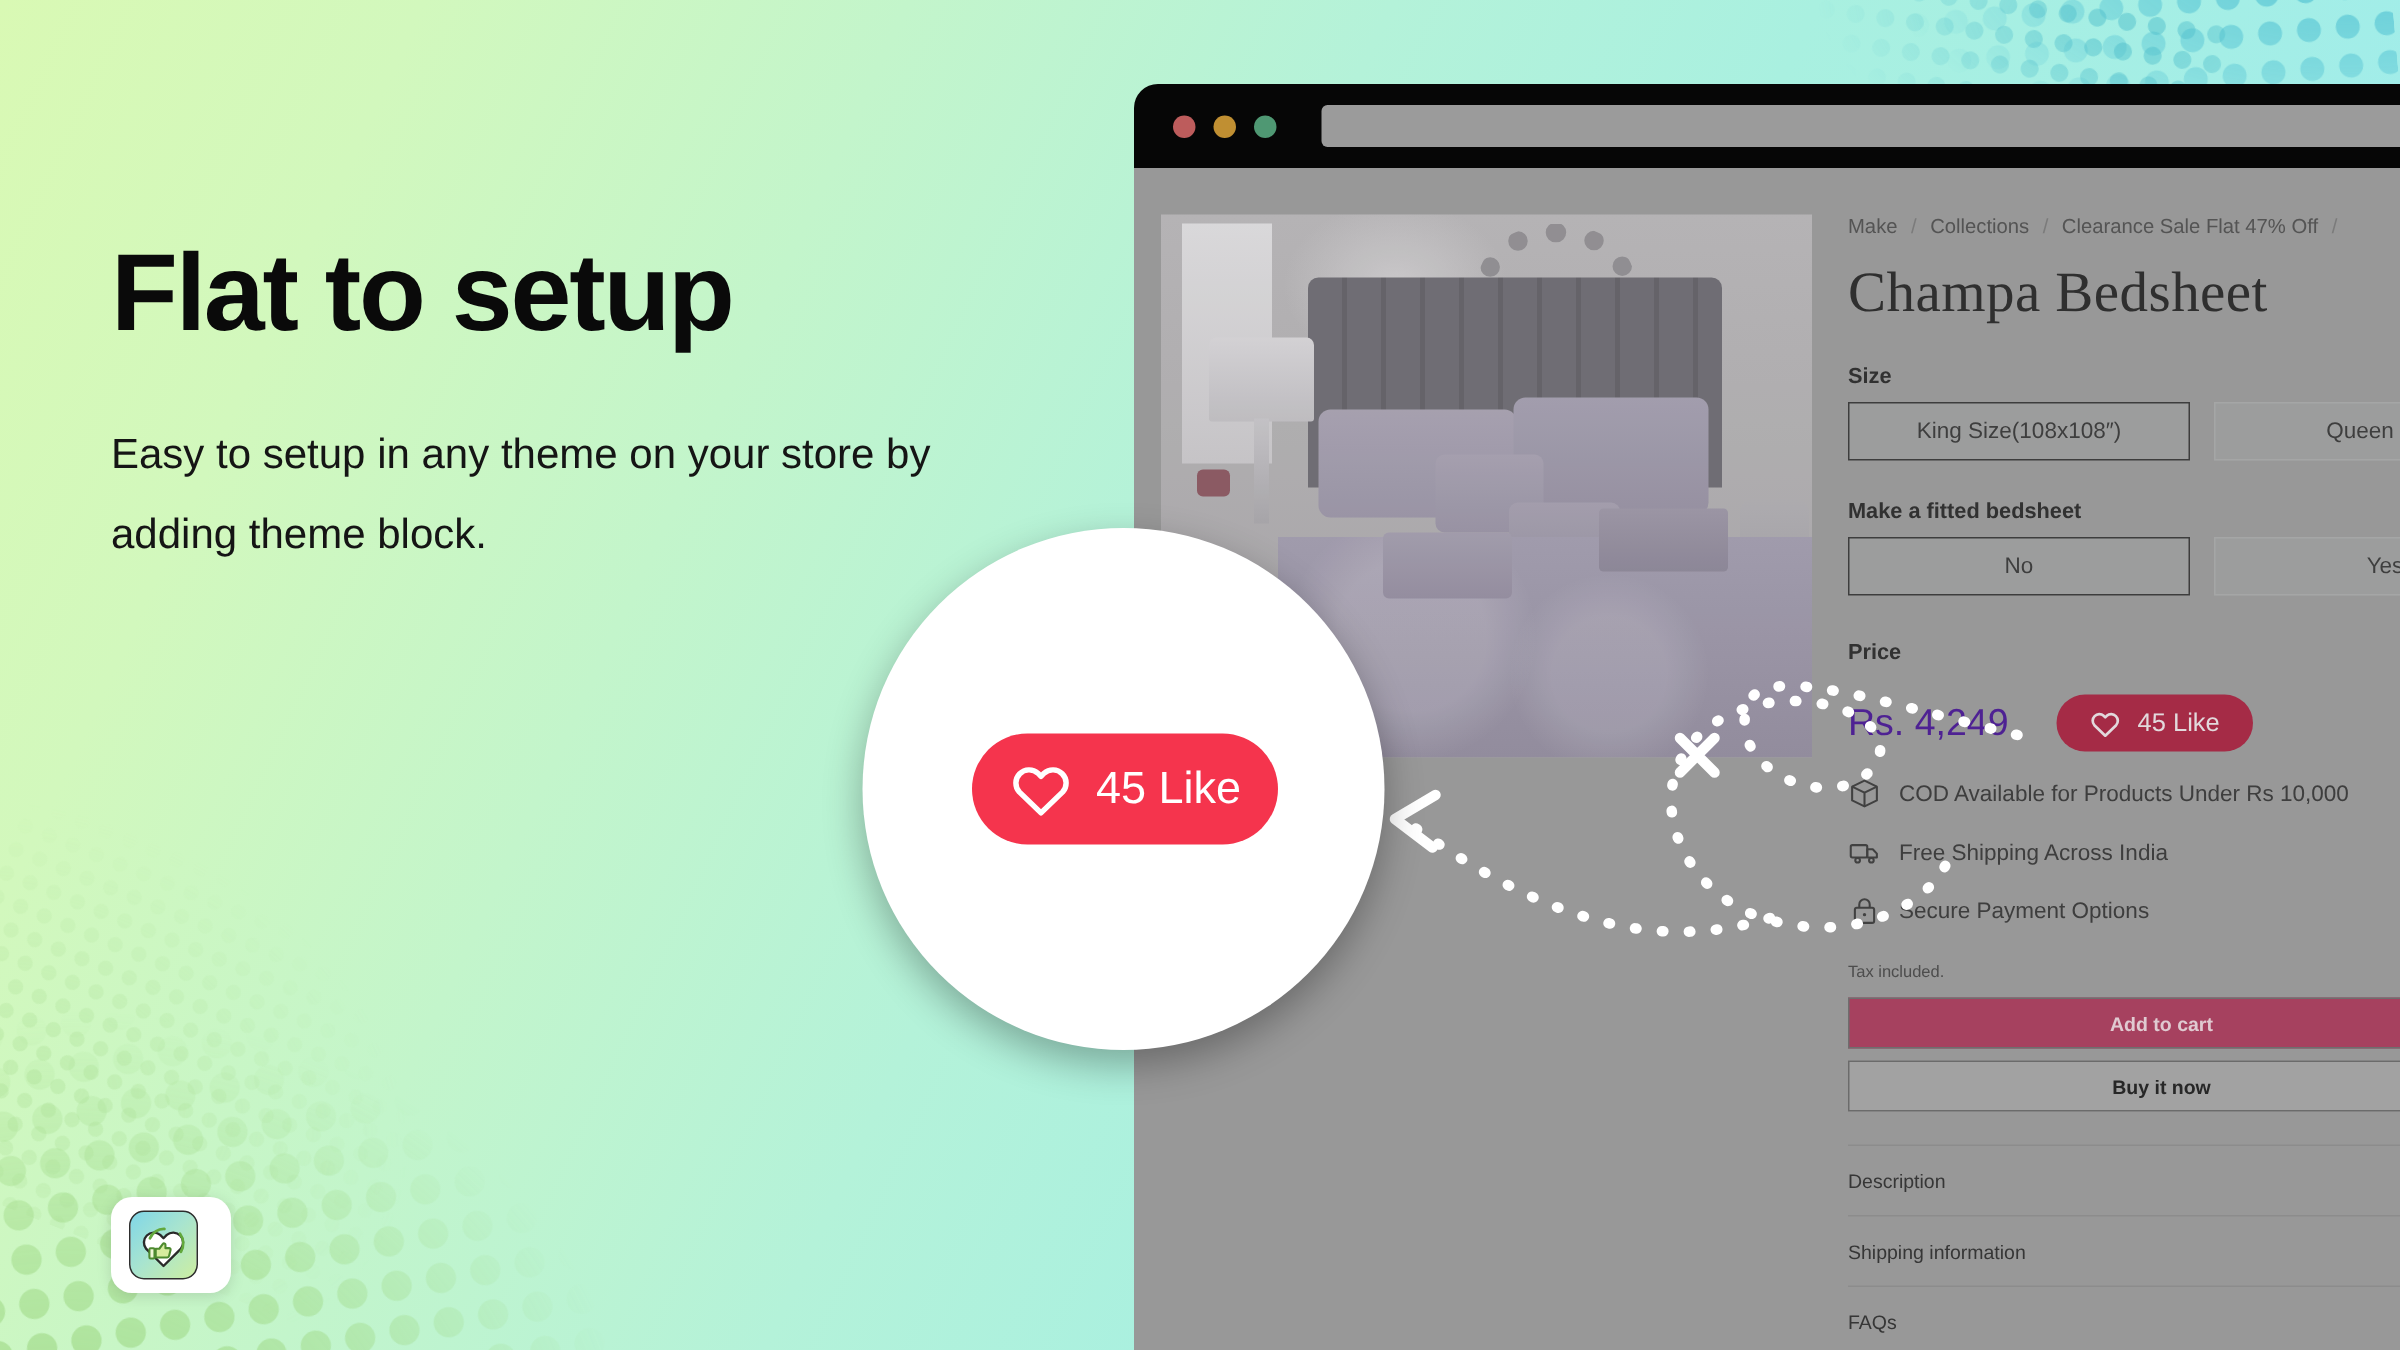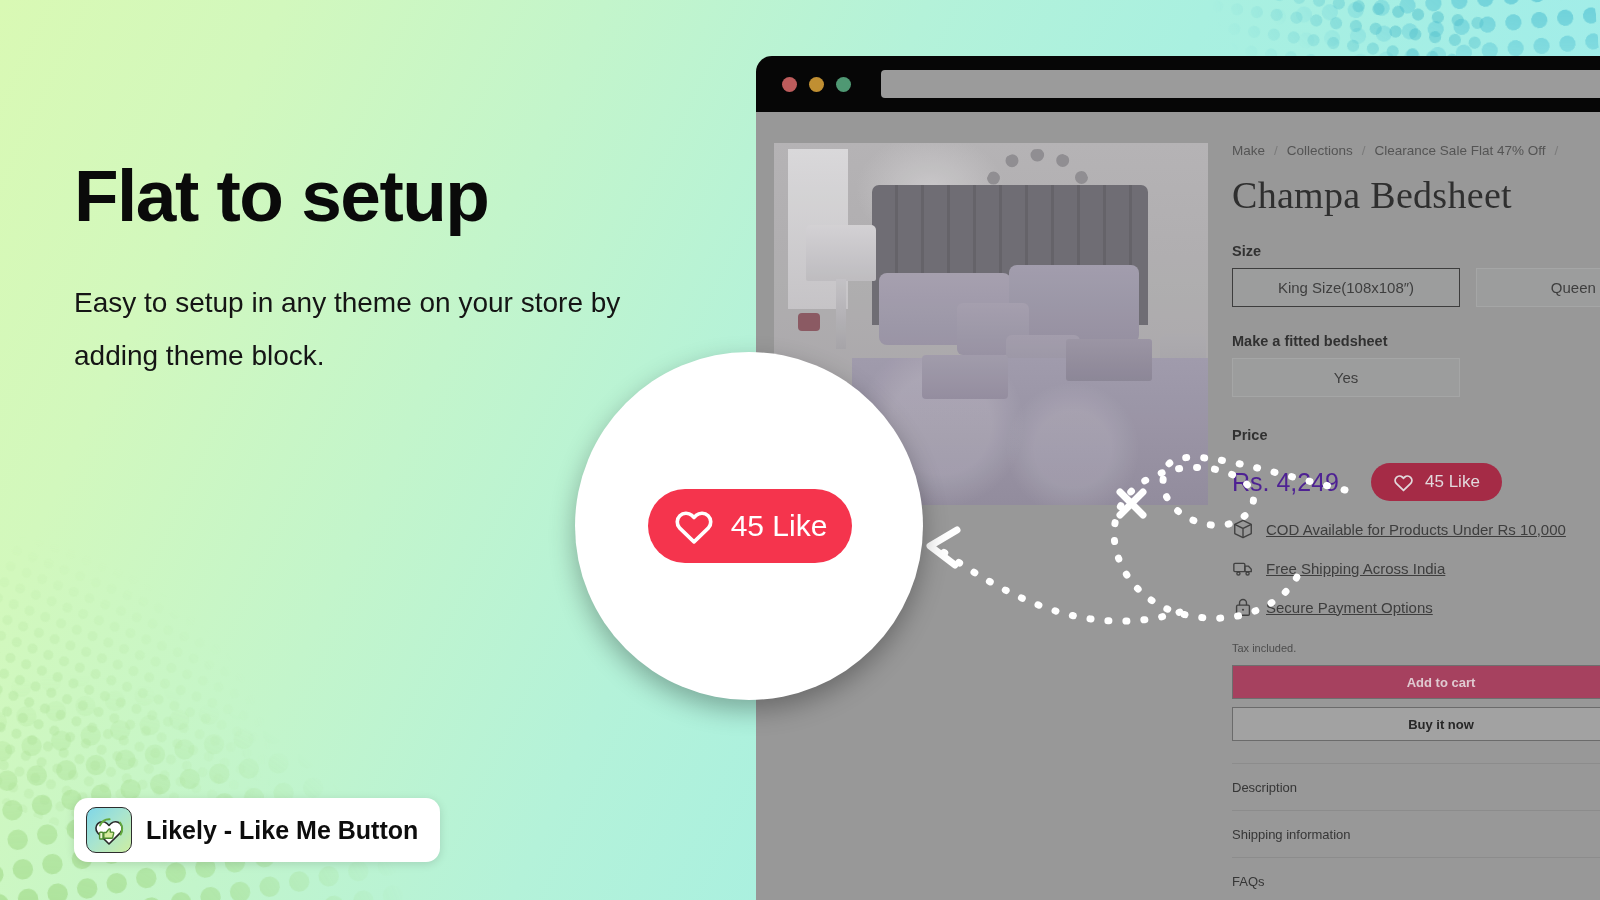--- a/index.html
+++ b/index.html
@@ -174,21 +174,21 @@
   .opt-pill.selected { border:1.6px solid #3a3a3a; }
   #price-label { font-size:14.5px; font-weight:bold; color:#2e2e2e; margin-top:30px; }
   #price-row { display:flex; align-items:center; gap:32px; margin-top:20px; }
   #price-value { font-size:25px; color:#4c1d95; }
   #like-pill-small {
     background:#a82744; border-radius:22px; height:38px; padding:0 22px;
     display:flex; align-items:center; gap:11px;
   }
   #like-pill-small .lbl { color:#e8dfe2; font-size:17px; }
   .feature-row { display:flex; align-items:center; gap:12px; margin-top:17px; }
-  .feature-row .txt { font-size:15px; color:#3b3b3b; white-space:nowrap;text-decoration:underline; }
+  .feature-row .txt { font-size:15px; color:#3b3b3b; white-space:nowrap; }
   #tax-note { font-size:11px; color:#4b4b4b; margin-top:24px; }
   #add-to-cart {
     margin-top:11px; width:418px; height:34px; background:#a93f5e;
     border:1px solid #6e6e6e;
     display:flex; align-items:center; justify-content:center;
     color:#e6cfd6; font-size:13px; font-weight:bold;
   }
   #buy-it-now {
     margin-top:8px; width:418px; height:34px; background:#a5a5a5;
     border:1px solid #6b6b6b;
@@ -275,20 +275,21 @@
       <div id="product-title">Champa Bedsheet</div>
 
       <div class="opt-label">Size</div>
       <div class="opt-row">
         <div class="opt-pill selected">King Size(108x108″)</div>
         <div class="opt-pill">Queen Size</div>
       </div>
 
       <div class="opt-label">Make a fitted bedsheet</div>
       <div class="opt-row">
+        <div class="opt-pill selected">No</div>
         <div class="opt-pill">Yes</div>
       </div>
 
       <div id="price-label">Price</div>
 
       <div id="price-row">
         <div id="price-value">Rs. 4,249</div>
         <div id="like-pill-small">
           <svg width="21" height="19" viewBox="0 0 24 22">
             <path d="M12 20.2 3.6 12.1a5.1 5.1 0 0 1 7.2-7.2L12 6.1l1.2-1.2a5.1 5.1 0 0 1 7.2 7.2z" fill="none" stroke="#e8dfe2" stroke-width="2.1" stroke-linejoin="round"></path>
@@ -357,14 +358,13 @@
 
 <div id="app-badge">
   <div id="app-badge-icon">
     <svg width="44" height="44" viewBox="0 0 44 44" style="position:absolute;left:0;top:0;">
       <path d="M22 36 10.5 24.6a6.6 6.6 0 0 1 9.3-9.3l2.2 2.2 2.2-2.2a6.6 6.6 0 0 1 9.3 9.3z" fill="#ffffff" stroke="#2a2a2a" stroke-width="1.6" stroke-linejoin="round"></path>
       <path d="M13 17.5a10 10 0 0 1 9.6-6.2M33 14.5a11 11 0 0 1 .6 12" fill="none" stroke="#62a83c" stroke-width="1.9" stroke-linecap="round"></path>
       <path d="M16.8 24.5h2.4l2.4-3.2c.5-.7 1.7-.4 1.7.5v2.3h2.4c.7 0 1.2.6 1 1.3l-1 3.9c-.1.6-.6 1-1.2 1h-7.7z" fill="#d7ec9e" stroke="#4d8a2f" stroke-width="1.4" stroke-linejoin="round"></path>
       <rect x="12.6" y="24.2" width="3.4" height="6.8" rx=".8" fill="#eef7d4" stroke="#4d8a2f" stroke-width="1.4"></rect>
     </svg>
   </div>
-  <div id="app-badge-label">Likely - Like Me Button</div>
 </div>
 
 </body></html>

